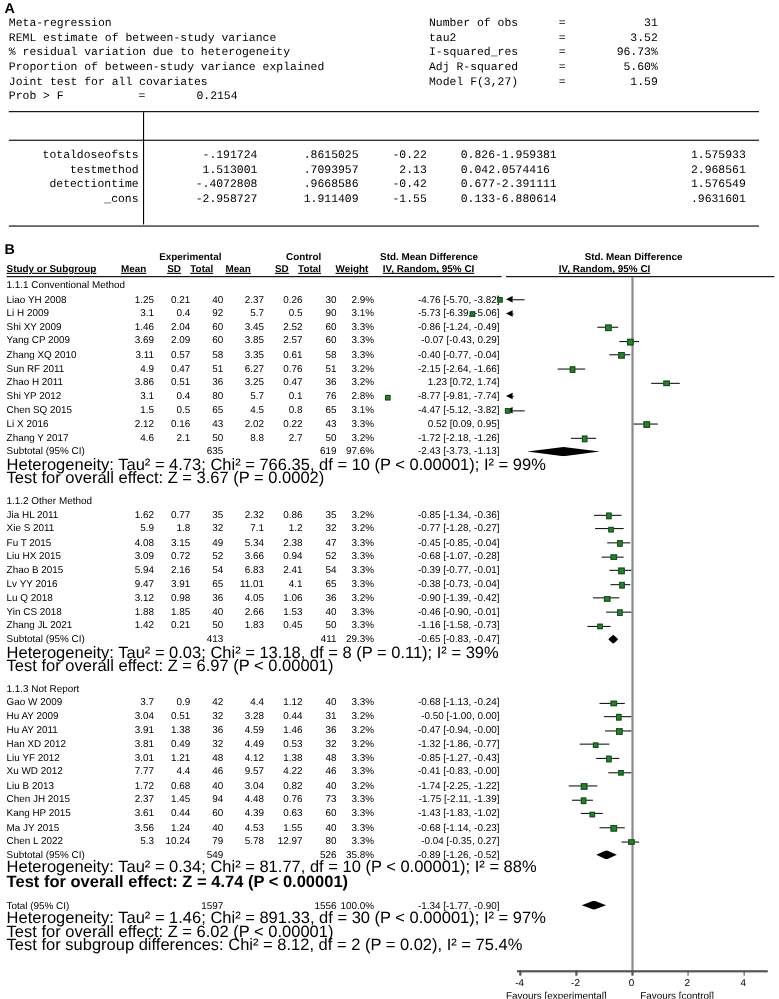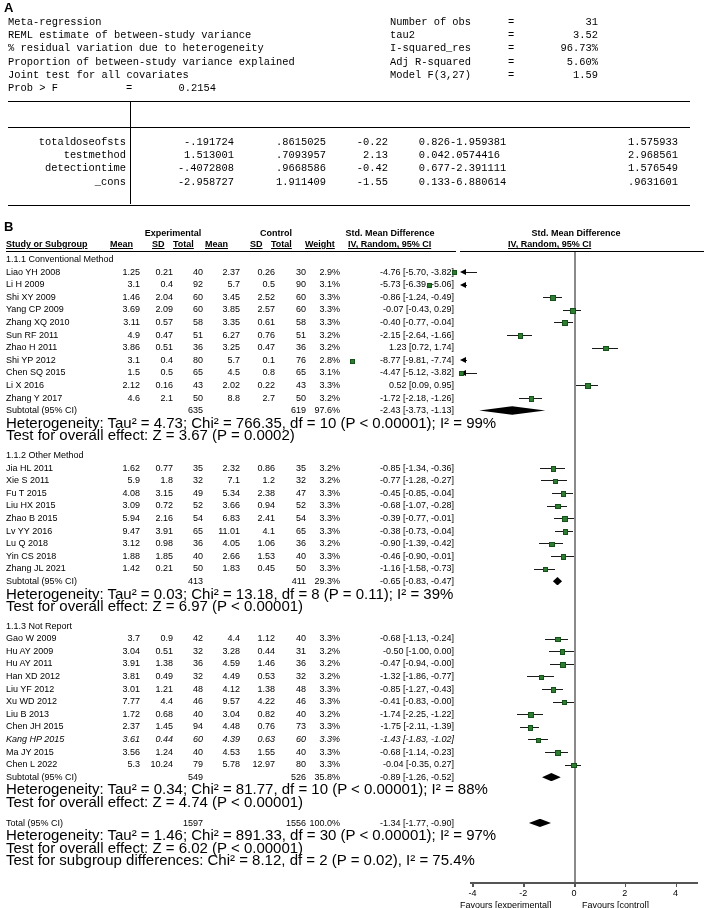--- a/index.html
+++ b/index.html
@@ -529,21 +529,21 @@
         <span class="f-study">Chen JH 2015</span>
         <span class="f-m1">2.37</span>
         <span class="f-sd1">1.45</span>
         <span class="f-t1">94</span>
         <span class="f-m2">4.48</span>
         <span class="f-sd2">0.76</span>
         <span class="f-t2">73</span>
         <span class="f-w">3.3%</span>
         <span class="f-ci">-1.75 [-2.11, -1.39]</span>
       </div>
-      <div class="trow" style="top: 505.06px; font-style: italic;">
+      <div class="trow" style="top: 505.06px;">
         <span class="f-study">Kang HP 2015</span>
         <span class="f-m1">3.61</span>
         <span class="f-sd1">0.44</span>
         <span class="f-t1">60</span>
         <span class="f-m2">4.39</span>
         <span class="f-sd2">0.63</span>
         <span class="f-t2">60</span>
         <span class="f-w">3.3%</span>
         <span class="f-ci">-1.43 [-1.83, -1.02]</span>
       </div>
@@ -570,21 +570,21 @@
         <span class="f-ci">-0.04 [-0.35, 0.27]</span>
       </div>
       <div class="trow bold-row" style="top: 542.86px;">
         <span class="f-study">Subtotal (95% CI)</span>
         <span class="f-t1">549</span>
         <span class="f-t2">526</span>
         <span class="f-w">35.8%</span>
         <span class="f-ci">-0.89 [-1.26, -0.52]</span>
       </div>
       <div class="het" style="top: 555.46px;">Heterogeneity: Tau² = 0.34; Chi² = 81.77, df = 10 (P &lt; 0.00001); I² = 88%</div>
-      <div class="het" style="top: 568.06px;">Test for overall effect: Z = 4.74 (P &lt; 0.00001)</div>
+      <div class="het" style="top: 568.06px; font-weight: bold;">Test for overall effect: Z = 4.74 (P &lt; 0.00001)</div>
       <div class="trow bold-row" style="top: 588.59px;">
         <span class="f-study">Total (95% CI)</span>
         <span class="f-t1">1597</span>
         <span class="f-t2">1556</span>
         <span class="f-w">100.0%</span>
         <span class="f-ci">-1.34 [-1.77, -0.90]</span>
       </div>
       <div class="het" style="top: 601.19px;">Heterogeneity: Tau² = 1.46; Chi² = 891.33, df = 30 (P &lt; 0.00001); I² = 97%</div>
       <div class="het" style="top: 613.79px;">Test for overall effect: Z = 6.02 (P &lt; 0.00001)</div>
       <div class="het" style="top: 626.39px;">Test for subgroup differences: Chi² = 8.12, df = 2 (P = 0.02), I² = 75.4%</div>

